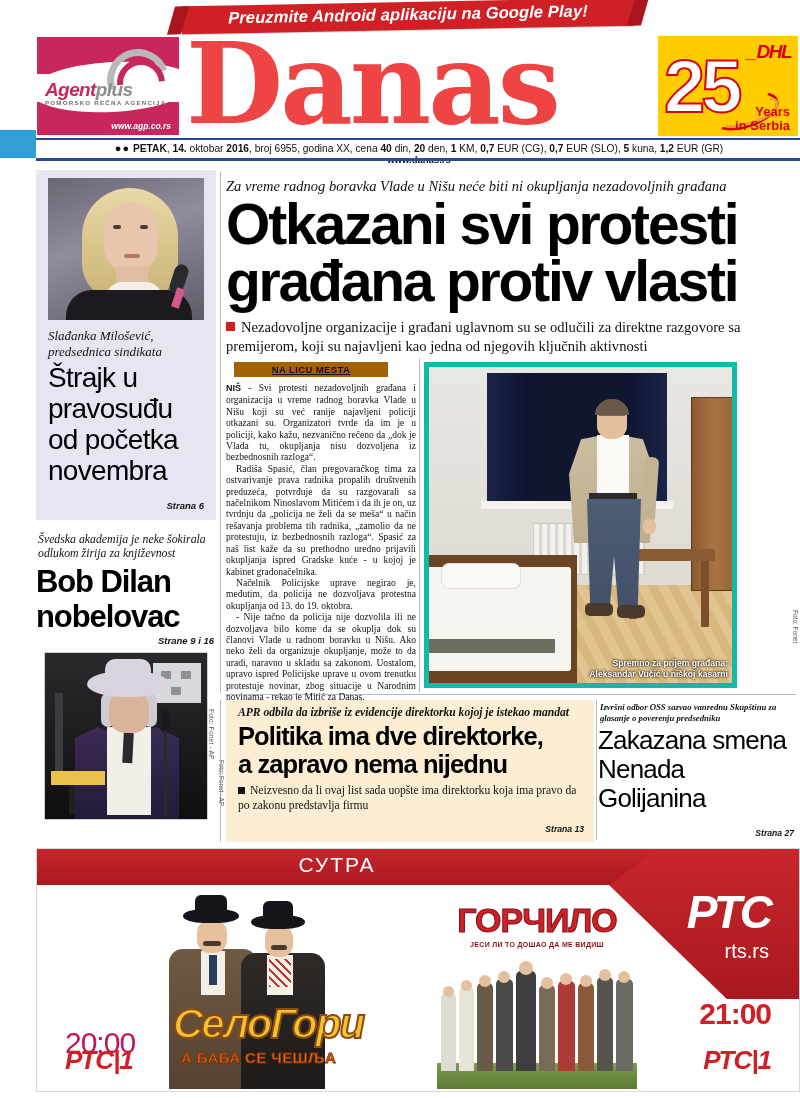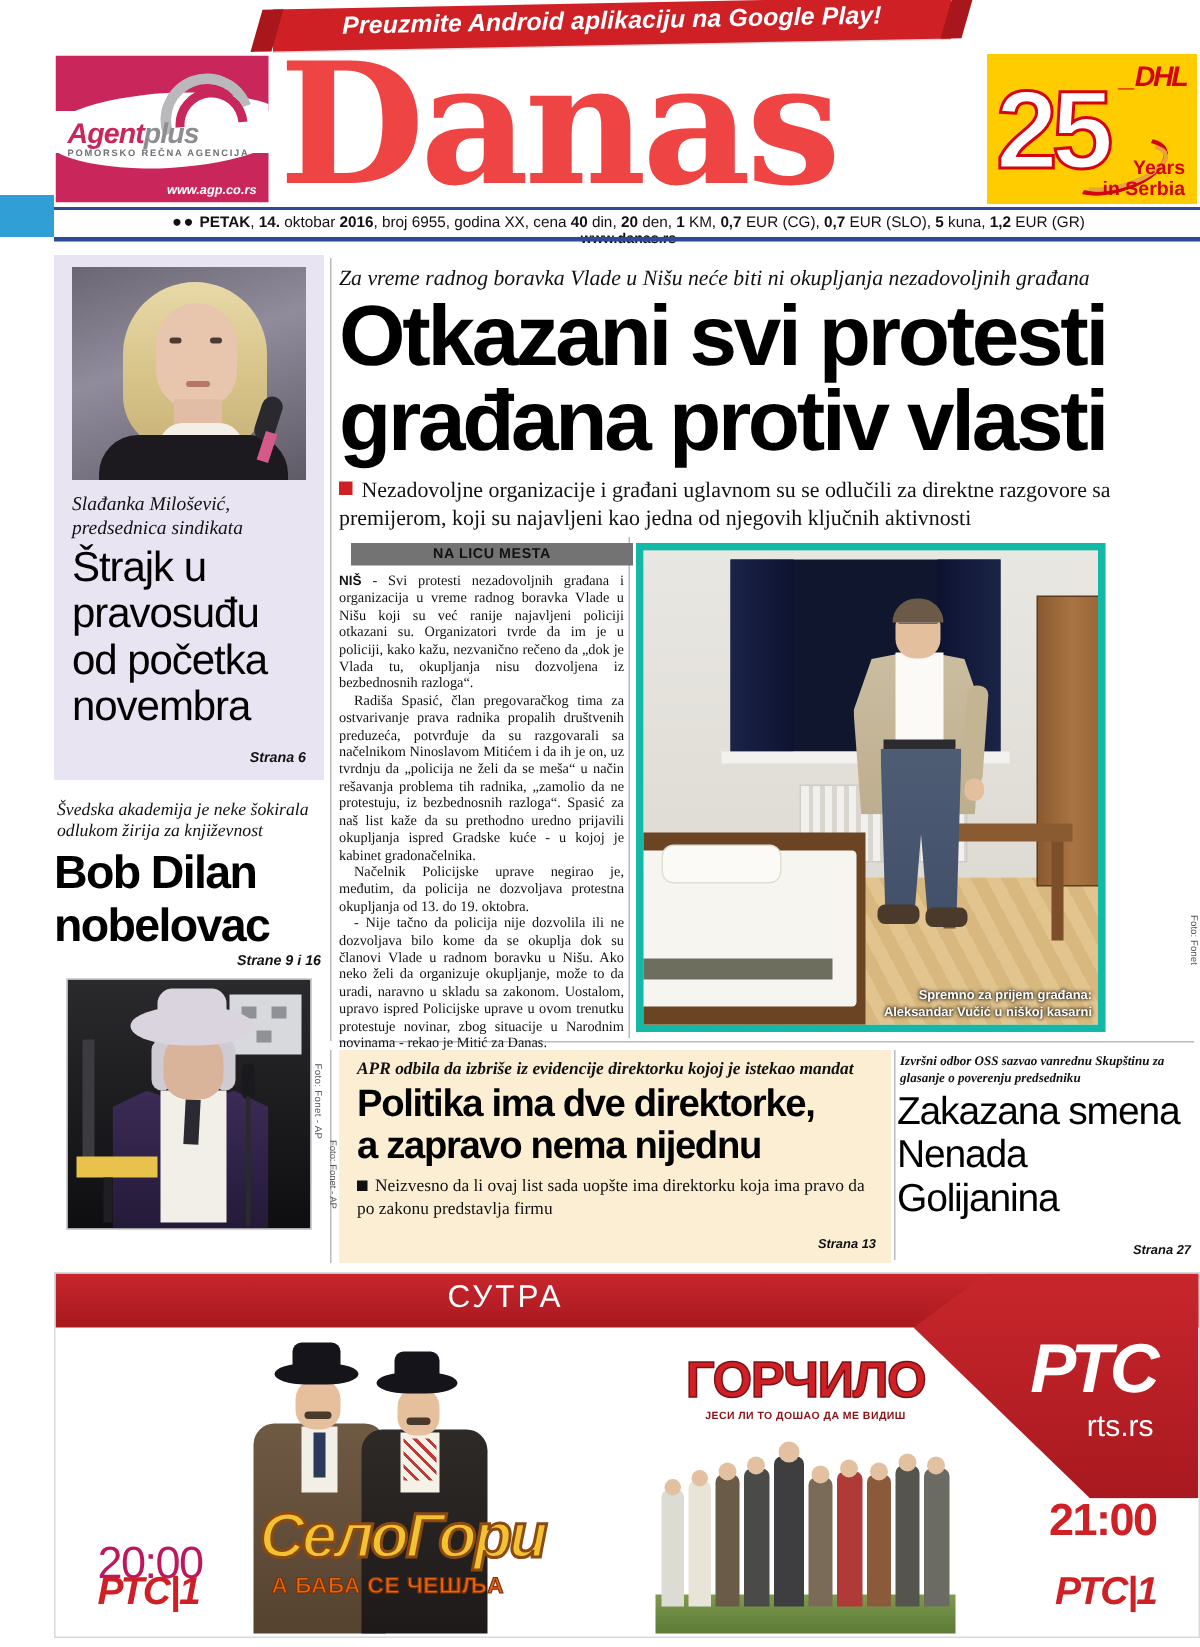--- a/index.html
+++ b/index.html
@@ -258,24 +258,25 @@
     margin-right:6px; vertical-align:1px;
   }
 
   .vline { position:absolute; width:1px; background:#b9b9bf; }
 
   
   .body-col {
     position:absolute; left:226px; top:360px; width:190px; height:330px;
   }
   .badge-nalicu {
-    width:188px; height:15px; background:#737373;
+    width:154px; height:15px; background:#a16207;
     display:flex; align-items:center; justify-content:center;
     font-size:9.5px; font-weight:bold; color:#111; letter-spacing:.4px;
     margin: 2px 0 5px 8px;
+    text-decoration: underline;
   }
   .body-text {
     font-family:"Liberation Serif", serif;
     font-size:9.55px; line-height:11.4px; color:#111;
     text-align: justify; hyphens:auto;
   }
   .body-text p { margin:0; text-indent:10px; }
   .body-text p.first { text-indent:0; }
   .body-text .dateline { font-weight:bold; font-family:"Liberation Sans",sans-serif; font-size:9px;}
   .sig { text-align:right; font-family:"Liberation Serif",serif; font-style:italic;

